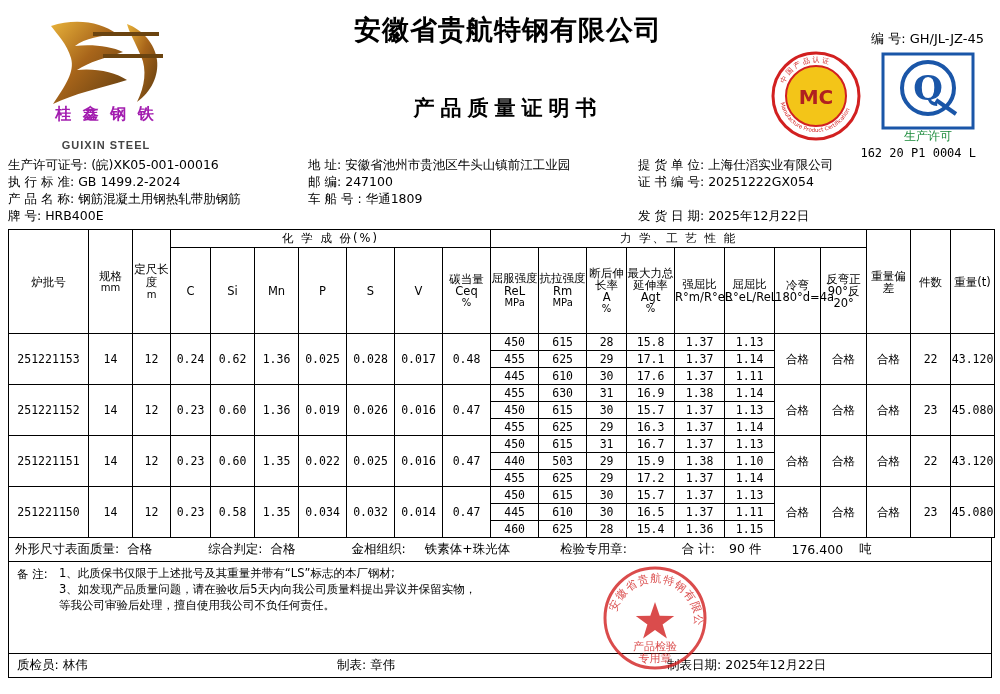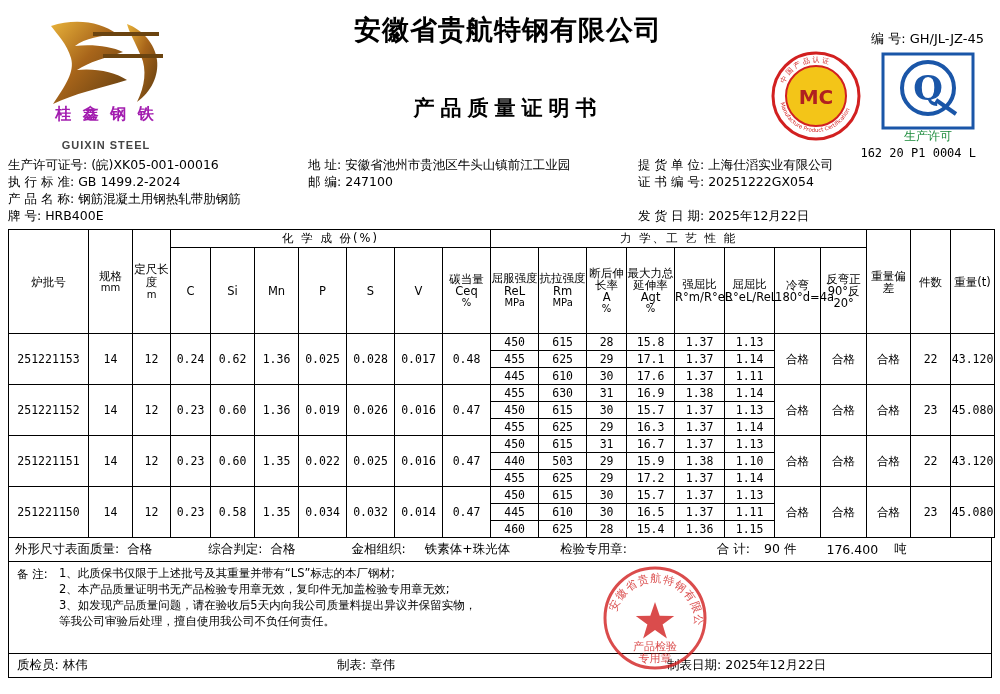--- a/index.html
+++ b/index.html
@@ -220,20 +220,24 @@
         </div>
       <div class="info-col c3">
           <span class="lbl">证 书 编 号:</span>
           <span class="val">20251222GX054</span>
         </div>
     </div>
     <div class="info-row">
       <div class="info-col c1">
           <span class="lbl">产 品 名 称:</span>
           <span class="val">钢筋混凝土用钢热轧带肋钢筋</span>
+        </div>
+      <div class="info-col c3">
+          <span class="lbl">车 船 号 :</span>
+          <span class="val">华通1809</span>
         </div>
     </div>
     <div class="info-row">
       <div class="info-col c1">
           <span class="lbl">牌    号:</span>
           <span class="val">HRB400E</span>
         </div>
       <div class="info-col c2">
           <span class="lbl"></span>
           <span class="val"></span>
@@ -504,31 +508,30 @@
   </table>
 
   <div class="footer-line">
     <span class="fl-item">外形尺寸表面质量:</span>
     <span class="fl-item" style="margin-left:8px">合格</span>
     <span class="fl-item" style="margin-left:56px">综合判定:</span>
     <span class="fl-item" style="margin-left:8px">合格</span>
     <span class="fl-item" style="margin-left:56px">金相组织:</span>
     <span class="fl-item" style="margin-left:19px">铁素体+珠光体</span>
     <span class="fl-item" style="margin-left:50px">检验专用章:</span>
-    <span class="fl-item" style="margin-left:90px">合 计:</span>
+    <span class="fl-item" style="margin-left:55px">合 计:</span>
     <span class="fl-item" style="margin-left:14px">90  件</span>
     <span class="fl-item" style="margin-left:30px">176.400</span>
     <span class="fl-item" style="margin-left:16px">吨</span>
   </div>
 
   <div class="notes">
     <span class="notes-label">备 注:</span>
     <div class="notes-list">
       <div>1、此质保书仅限于上述批号及其重量并带有“LS”标志的本厂钢材;</div>
-      <div>2、本产品质量证明书无产品检验专用章无效，复印件无加盖检验专用章无效;</div>
       <div>3、如发现产品质量问题，请在验收后5天内向我公司质量料提出异议并保留实物，</div>
       <div>    等我公司审验后处理，擅自使用我公司不负任何责任。</div>
     </div>
     <div class="seal-round">
       <svg width="112" height="112" viewBox="0 0 112 112" style="opacity:0.8">
         <circle cx="56" cy="56" r="50" fill="none" stroke="#d22020" stroke-width="3"></circle>
         <path id="sealTop" d="M 16 60 A 40 40 0 0 1 96 60" fill="none"></path>
         <text font-family="DejaVu Sans, sans-serif" font-size="11" fill="#d22020" letter-spacing="1">
           <textPath href="#sealTop" startOffset="8%">安徽省贵航特钢有限公司</textPath>
         </text>

